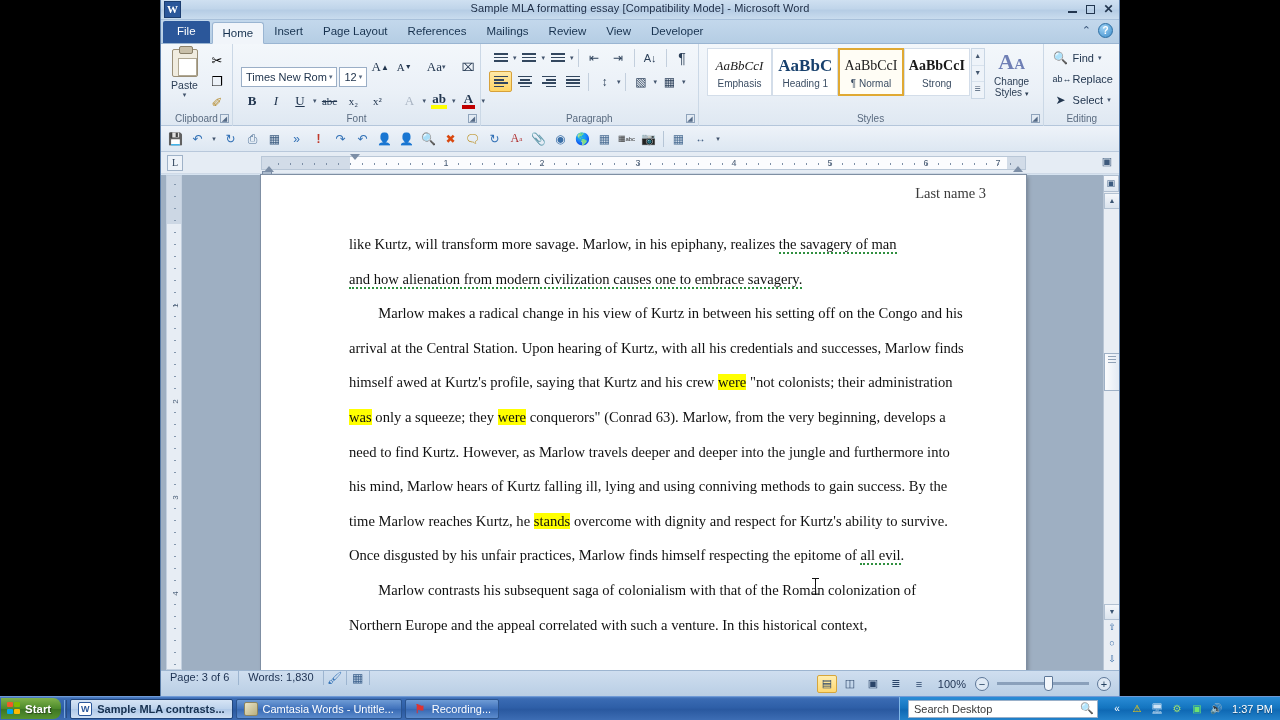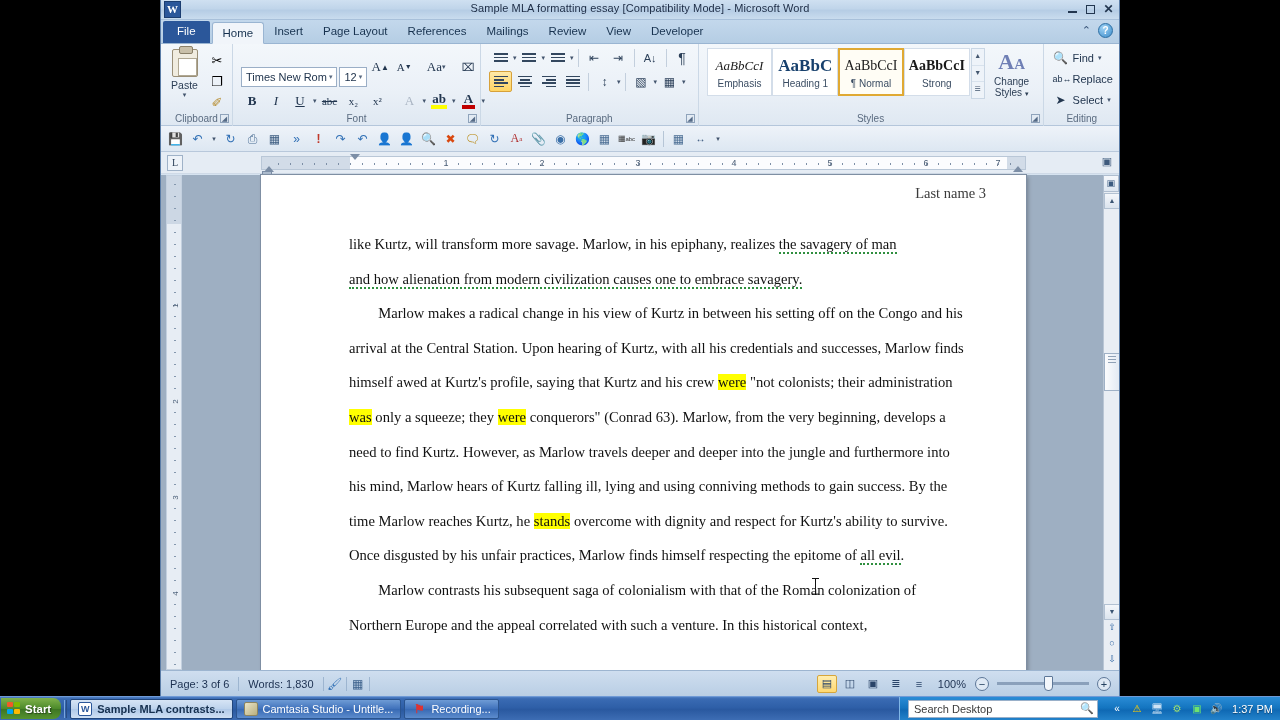--- a/index.html
+++ b/index.html
@@ -415,21 +415,21 @@
     background: linear-gradient(to bottom,#f4f7fb,#dde6f0);
     border: 1px solid #aebdcf;
     font-size: 9px; text-align: center; line-height: 15px; color: #3d5c80;
   }
 
   
   .statusbar {
     position: absolute; left: 0; right: 0; bottom: 0; height: 26px;
     background: linear-gradient(to bottom,#cfdeef,#b9cee4);
     border-top: 1px solid #9db5d0;
-    display: flex; align-items: center;
+    display: flex; 
     font-size: 11px; color: #1c3050;
   }
   .sb-item { padding: 0 9px; white-space: nowrap; }
   .sb-sep { width: 1px; height: 14px; background: #9db5d0; }
   .sb-ico { width: 22px; text-align: center; font-size: 12px; }
   .sb-right { margin-left: auto; display: flex; align-items: center; padding-right: 8px; gap: 3px;}
   .view-ico {
     width: 20px; height: 18px;
     display: flex; align-items: center; justify-content: center;
     font-size: 11px; color: #2a4468;
@@ -996,21 +996,21 @@
       <span>Start</span>
     </div>
     <div class="tb-divider"></div>
 
     <div class="task-btn active">
       <span class="tb-ico word">W</span>
       <span>Sample MLA contrasts...</span>
     </div>
     <div class="task-btn">
       <span class="tb-ico cam"></span>
-      <span>Camtasia Studio - Untitle...</span>
+      <span>Camtasia Words - Untitle...</span>
     </div>
     <div class="task-btn">
       <span class="tb-ico rec">⚑</span>
       <span>Recording...</span>
     </div>
 
     <div class="tray">
       <div class="search-box">
         <span class="sv">Search Desktop</span>
         <span style="color:#3a6fa8">🔍</span>

